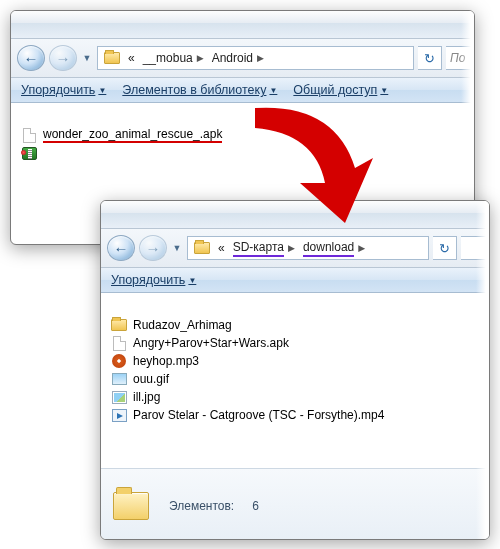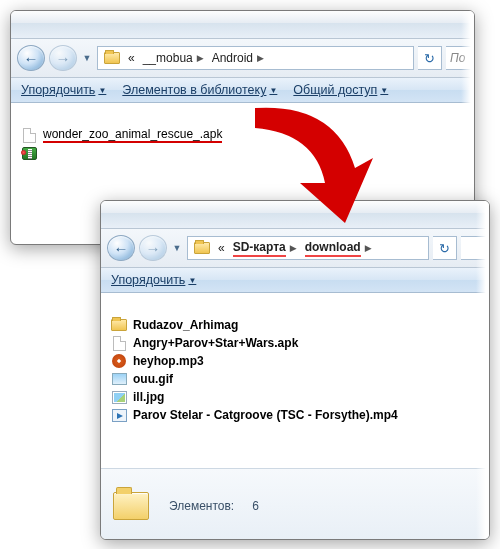--- a/index.html
+++ b/index.html
@@ -43,21 +43,21 @@
     border: 1px solid #a7bcd1;
     background: #fff;
     display: flex; align-items: center;
     padding: 0 2px;
     font-size: 12px; color: #222;
     overflow:hidden; white-space:nowrap;
   }
   .breadcrumb .foldericon { margin: 0 4px; }
   .crumb { padding: 0 4px; display:flex; align-items:center; gap:2px; height:100%;}
   .crumb .sep { color:#555; font-size:9px; padding-left:2px;}
-  .crumb.hl span.txt { border-bottom: 2px solid #ef4444; padding-bottom:1px;font-weight:bold;}
+  .crumb.hl span.txt { border-bottom: 2px solid #6d28d9; padding-bottom:1px;}
   .refresh {
     width: 24px; height: 24px; border:1px solid #a7bcd1; border-left:none;
     background:#fff; display:flex; align-items:center; justify-content:center;
     color:#2a6aa8; font-size:13px;
   }
   .searchstub {
     width: 28px; height: 24px; border:1px solid #a7bcd1; border-left:none;
     background:#fff; display:flex; align-items:center; padding:0 4px;
     color:#888; font-size:12px; font-style:italic; overflow:hidden;
   }
@@ -114,21 +114,21 @@
     z-index: 5;
     pointer-events: none;
   }
 
   .w1 { left: 10px; top: 10px; width: 465px; height: 235px; z-index: 1;}
   .w1 .filelist { height: 120px; }
   .w1 .navrow { padding-right:0; }
   .w1 .searchstub { border-right:none;}
 
   .w2 { left: 100px; top: 200px; width: 390px; height: 340px; z-index: 3;}
-  .w2 .filelist { height: 175px; font-weight: bold; }
+  .w2 .filelist { height: 175px; }
   .w2 .navrow { padding-right:0; }
   .w2 .searchstub{border-right:none;}
 
   
   .torn {
     position:absolute; right:-1px; top:0; width:14px; height:100%;
     background: linear-gradient(90deg, rgba(255,255,255,0), #fff 70%);
   }
 </style>
 </head>

